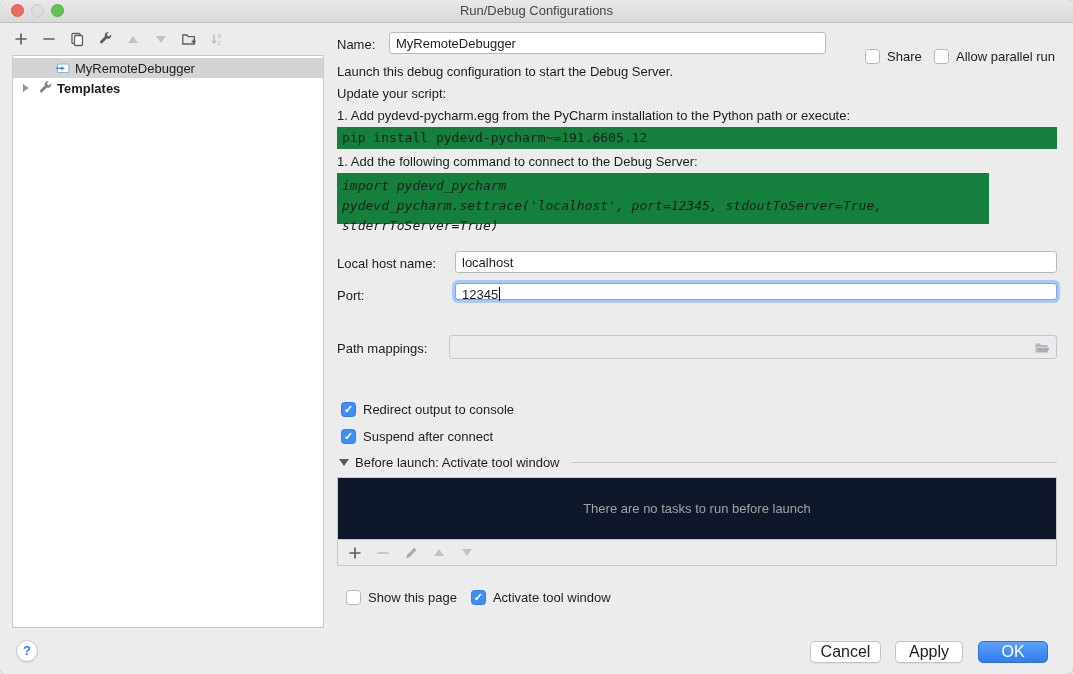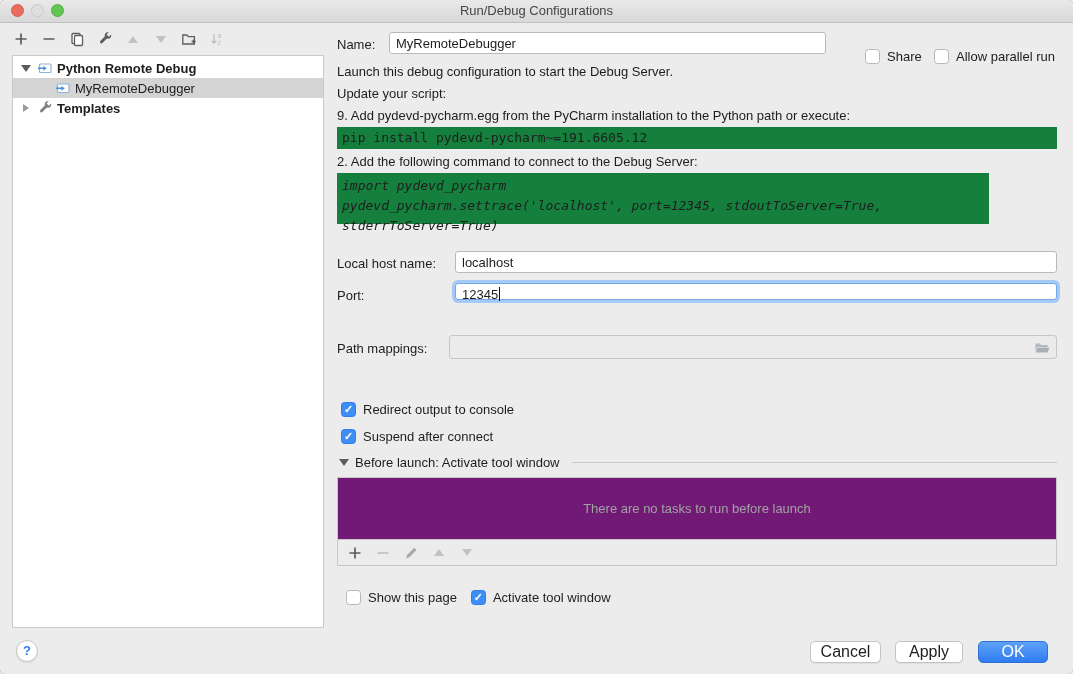--- a/index.html
+++ b/index.html
@@ -45,21 +45,21 @@
     background:#fff;display:inline-flex;align-items:center;justify-content:center;flex:none;}
   .cb[data-checked="true"]{background:#3e8ef7;border-color:#2f7cf0;}
   .cb[data-checked="true"]::after{content:"✓";color:#fff;font-size:11px;font-weight:bold;line-height:1;}
   .cbrow{display:flex;align-items:center;gap:7px;margin-top:14px;}
   .mono{font-family:"DejaVu Sans Mono","Liberation Mono",monospace;font-size:13px;}
   .codeblock{background:#15803d;}
   
   .bl-header{display:flex;align-items:center;gap:6px;}
   .bl-header .rule{flex:1;height:1px;background:#c9c9c9;margin-left:6px;}
   .tasks-box{box-sizing:border-box;border:1px solid #c8c8c8;}
-  .tasks-empty{height:61px;background:#701a75;display:flex;align-items:center;justify-content:center;color:#a2a2a2;}
+  .tasks-empty{height:61px;background:#0f172a;display:flex;align-items:center;justify-content:center;color:#a2a2a2;}
   .tasks-toolbar{height:25px;border-top:1px solid #c8c8c8;background:#ececec;
     display:flex;align-items:center;gap:12px;padding-left:9px;}
   
   .btn{position:absolute;top:641px;height:22px;box-sizing:border-box;border-radius:5px;
     font-size:16px;text-align:center;line-height:20px;cursor:default;}
   .btn.plain{background:#fff;border:1px solid #c3c3c3;box-shadow:0 1px 1px rgba(0,0,0,.06);}
   .btn.primary{background:linear-gradient(#5ea1f8,#2f7cf0);color:#fff;border:1px solid #2e6fd8;}
   .tri-up{width:0;height:0;border-left:5px solid transparent;border-right:5px solid transparent;border-bottom:7px solid #c2c2c2;}
   .tri-down{width:0;height:0;border-left:5px solid transparent;border-right:5px solid transparent;border-top:7px solid #c2c2c2;}
   .tri-right{width:0;height:0;border-top:4.5px solid transparent;border-bottom:4.5px solid transparent;border-left:6px solid #9a9a9a;}
@@ -116,33 +116,20 @@
     <span class="tbi">
       <svg width="16" height="16">
           <path d="M5 3v9M2.8 9.8 5 12.2 7.2 9.8" stroke="#bdbdbd" stroke-width="1.3" fill="none"></path>
           <text x="8.5" y="7" font-size="7" fill="#bdbdbd" font-family="Liberation Sans,sans-serif">a</text>
           <text x="8.5" y="14" font-size="7" fill="#bdbdbd" font-family="Liberation Sans,sans-serif">z</text>
         </svg>
     </span>
   </div>
 
   <div class="tree-panel">
-    <div class="tree-row">
-      <span class="twisty">
-          <span class="tri-down-dark"></span>
-        </span>
-      <span class="ticon">
-        <svg width="16" height="16">
-            <rect x="2.5" y="4" width="11.5" height="8.5" rx="1" fill="#fff" stroke="#8ab4d9" stroke-width="1.2"></rect>
-            <path d="M1 8.3h6.2" stroke="#4a90d9" stroke-width="1.4"></path>
-            <path d="M6.4 5.9l3.4 2.4-3.4 2.4z" fill="#4a90d9"></path>
-          </svg>
-      </span>
-      <span class="bold">Python Remote Debug</span>
-    </div>
     <div class="tree-row child selected">
       <span class="ticon">
         <svg width="16" height="16">
             <rect x="2.5" y="4" width="11.5" height="8.5" rx="1" fill="#fff" stroke="#8ab4d9" stroke-width="1.2"></rect>
             <path d="M1 8.3h6.2" stroke="#4a90d9" stroke-width="1.4"></path>
             <path d="M6.4 5.9l3.4 2.4-3.4 2.4z" fill="#4a90d9"></path>
           </svg>
       </span>
       <span>MyRemoteDebugger</span>
     </div>
@@ -165,23 +152,23 @@
     <span class="cb" data-checked="false"></span>
     <span>Share</span>
   </div>
   <div class="cbrow abs" style="left:934px;top:35px;">
     <span class="cb" data-checked="false"></span>
     <span>Allow parallel run</span>
   </div>
 
   <div class="abs" style="left:337px;top:64px;">Launch this debug configuration to start the Debug Server.</div>
   <div class="abs" style="left:337px;top:86px;">Update your script:</div>
-  <div class="abs" style="left:337px;top:108px;">9. Add pydevd-pycharm.egg from the PyCharm installation to the Python path or execute:</div>
+  <div class="abs" style="left:337px;top:108px;">1. Add pydevd-pycharm.egg from the PyCharm installation to the Python path or execute:</div>
   <div class="abs codeblock mono" style="left:337px;top:127px;width:720px;height:22px;line-height:22px;padding-left:5px;box-sizing:border-box;">pip install pydevd-pycharm~=191.6605.12</div>
-  <div class="abs" style="left:337px;top:154px;">2. Add the following command to connect to the Debug Server:</div>
+  <div class="abs" style="left:337px;top:154px;">1. Add the following command to connect to the Debug Server:</div>
   <div class="abs codeblock mono" style="left:337px;top:173px;width:652px;height:51px;padding:3px 0 0 5px;box-sizing:border-box;line-height:20px;font-style:italic;">
     <div>import pydevd_pycharm</div>
     <div>pydevd_pycharm.settrace('localhost', port=12345, stdoutToServer=True, stderrToServer=True)</div>
   </div>
 
   <span class="abs" style="left:337px;top:256px;">Local host name:</span>
   <input class="field abs" style="left: 455px; top: 251px; width: 602px; height: 22px;" value="localhost">
 
   <span class="abs" style="left:337px;top:288px;">Port:</span>
   <div class="field focused abs" style="left:455px;top:283px;width:602px;height:17px;line-height:21px;"><span>12345</span><span class="caret"></span></div>

